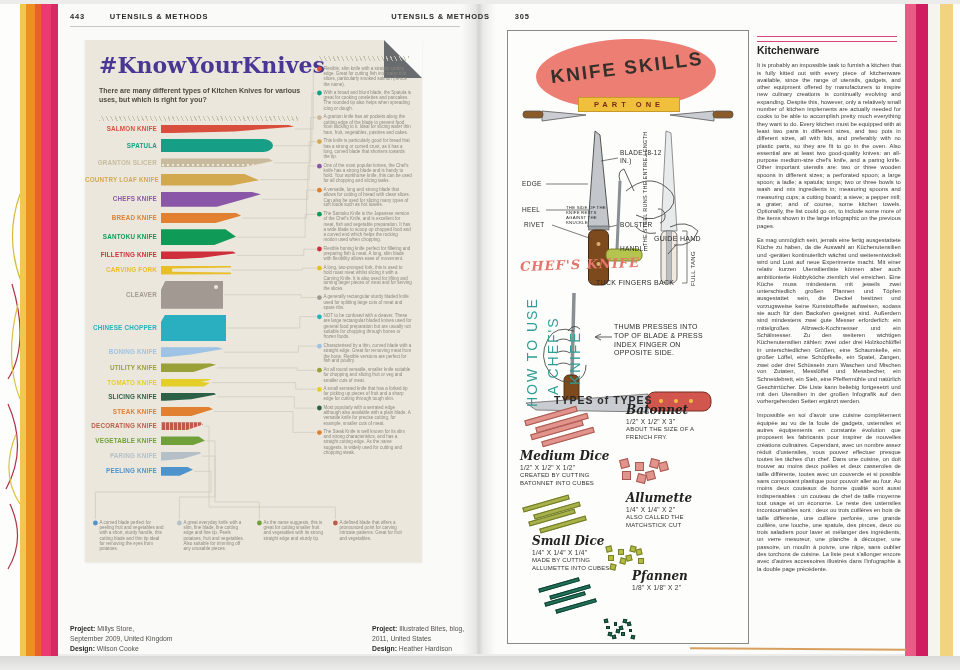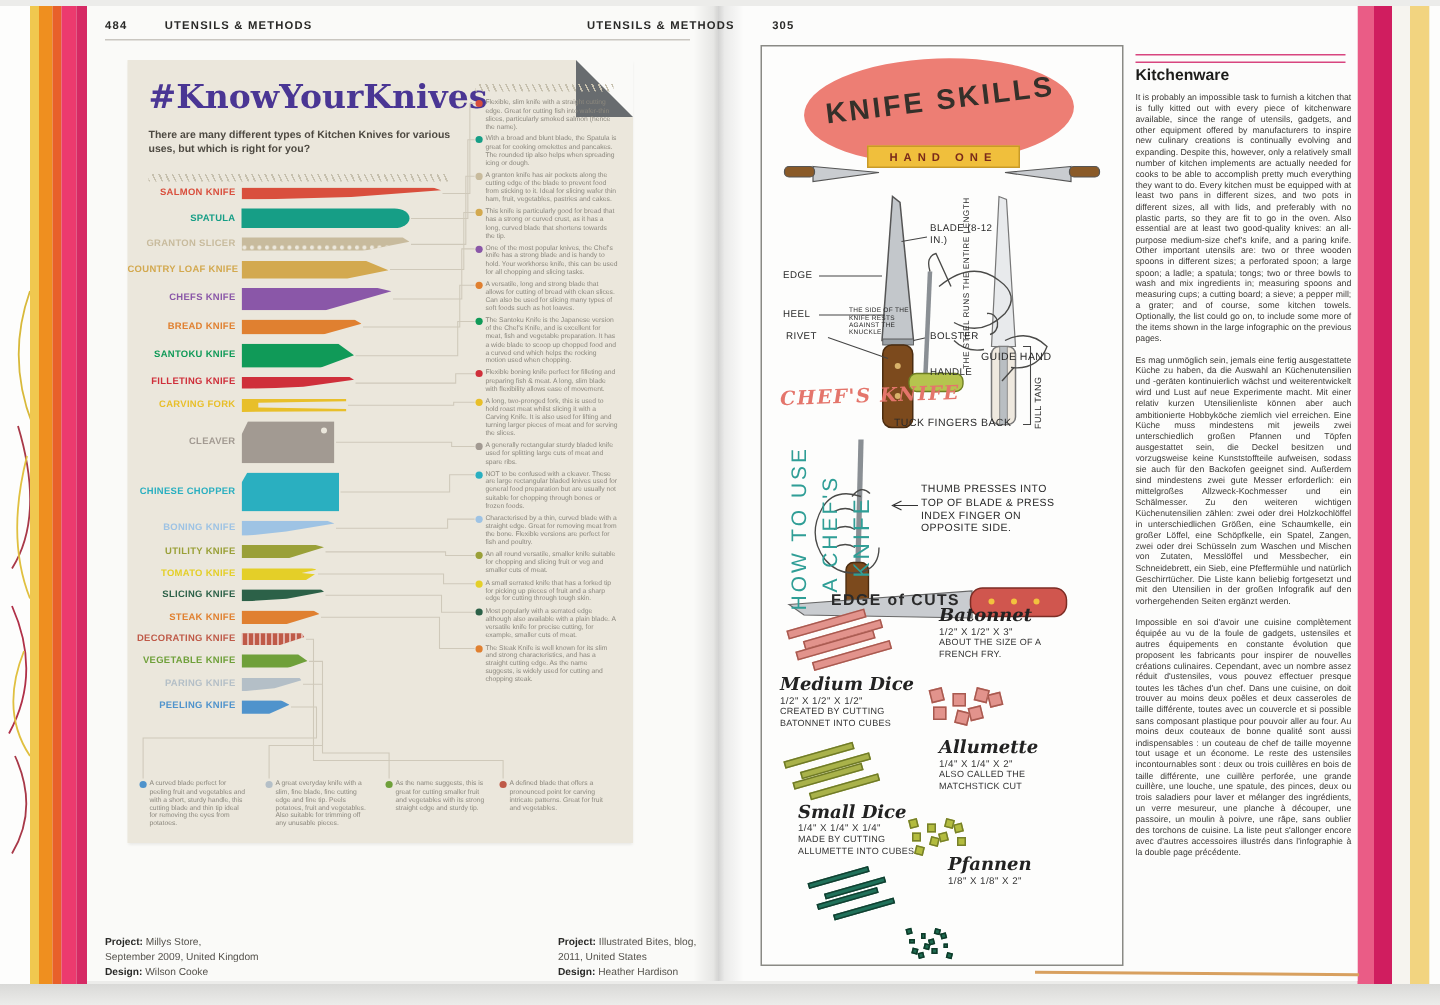--- a/index.html
+++ b/index.html
@@ -137,21 +137,21 @@
   <div class="edge" id="st2-p2"></div>
   <div class="edge" id="st2-w"></div>
   <div class="edge" id="st2-y"></div>
   <div class="edge" id="st2-w2"></div>
 
   <div id="page-left"></div>
   <div id="page-right"></div>
   <div id="gutter"></div>
 
   <div class="hdr" id="hdr-left">
-    <span class="num">484</span>
+    <span class="num">443</span>
     <span>UTENSILS &amp; METHODS</span>
   </div>
   <div id="hdr-rule"></div>
   <div class="hdr" id="hdr-right">
     <span>UTENSILS &amp; METHODS</span>
     <span class="num">305</span>
   </div>
 
   <div id="poster">
     <div id="fold-w"></div>
@@ -386,41 +386,41 @@
 
       <polygon points="18,372 140,363 140,381 28,379" fill="#c9ccd0" stroke="#666" stroke-width="0.8"></polygon>
       <rect x="139" y="361" width="64" height="19" rx="8" fill="#d0564e" stroke="#7c2c24"></rect>
       <circle cx="153" cy="370" r="2" fill="#f2c23e"></circle>
         <circle cx="168" cy="370" r="2" fill="#f2c23e"></circle>
         <circle cx="183" cy="370" r="2" fill="#f2c23e"></circle>
     </svg>
 
     <div id="banner-oval"></div>
     <div id="banner-text">KNIFE SKILLS</div>
-    <div id="ribbon">HAND ONE</div>
+    <div id="ribbon">PART ONE</div>
 
     <div class="pl" id="pl-blade">BLADE (8-12 IN.)</div>
     <div class="pl" id="pl-edge">EDGE</div>
     <div class="pl" id="pl-heel">HEEL</div>
     <div class="pl" id="pl-rivet">RIVET</div>
     <div class="pl" id="pl-bolster">BOLSTER</div>
     <div class="pl" id="pl-handle">HANDLE</div>
     <div class="pl vtext" id="pl-tang">THE STEEL RUNS THE ENTIRE LENGTH</div>
     <div class="pl vtext" id="pl-fulltang">FULL TANG</div>
     <div class="pl" id="pl-chefname">CHEF'S KNIFE</div>
 
     <div class="howto vtext" id="ht1">HOW TO USE</div>
     <div class="howto vtext" id="ht2">A CHEF'S</div>
     <div class="howto vtext" id="ht3">KNIFE</div>
 
     <div class="pl" id="pl-sidenote">THE SIDE OF THE KNIFE RESTS AGAINST THE KNUCKLE</div>
     <div class="pl" id="pl-guidehand">GUIDE HAND</div>
     <div class="pl" id="pl-tuck">TUCK FINGERS BACK</div>
     <div class="pl" id="pl-thumb">THUMB PRESSES INTO TOP OF BLADE &amp; PRESS INDEX FINGER ON OPPOSITE SIDE.</div>
-    <div class="pl" id="pl-cutstitle">EDGE of CUTS</div>
+    <div class="pl" id="pl-cutstitle">TYPES of TYPES</div>
 
     <div id="cuts-layer">
         <div class="cut-text" style="left: 118px; top: 372px; width: 86px;">
           <div class="cut-name">Batonnet</div>
           <div class="cut-dims">1/2" X 1/2" X 3"</div>
           <div class="cut-note">ABOUT THE SIZE OF A FRENCH FRY.</div>
         </div>
         <div class="cut-gfx" style="left: 16px; top: 382px;">
           <span class="stick" style="width: 54px; height: 6px; background: rgb(226, 147, 140); border: 1px solid rgb(168, 90, 80); left: 0px; top: 0px; transform: rotate(-16deg);"></span>
           <span class="stick" style="width: 54px; height: 6px; background: rgb(226, 147, 140); border: 1px solid rgb(168, 90, 80); left: 11px; top: 7px; transform: rotate(-16deg);"></span>

